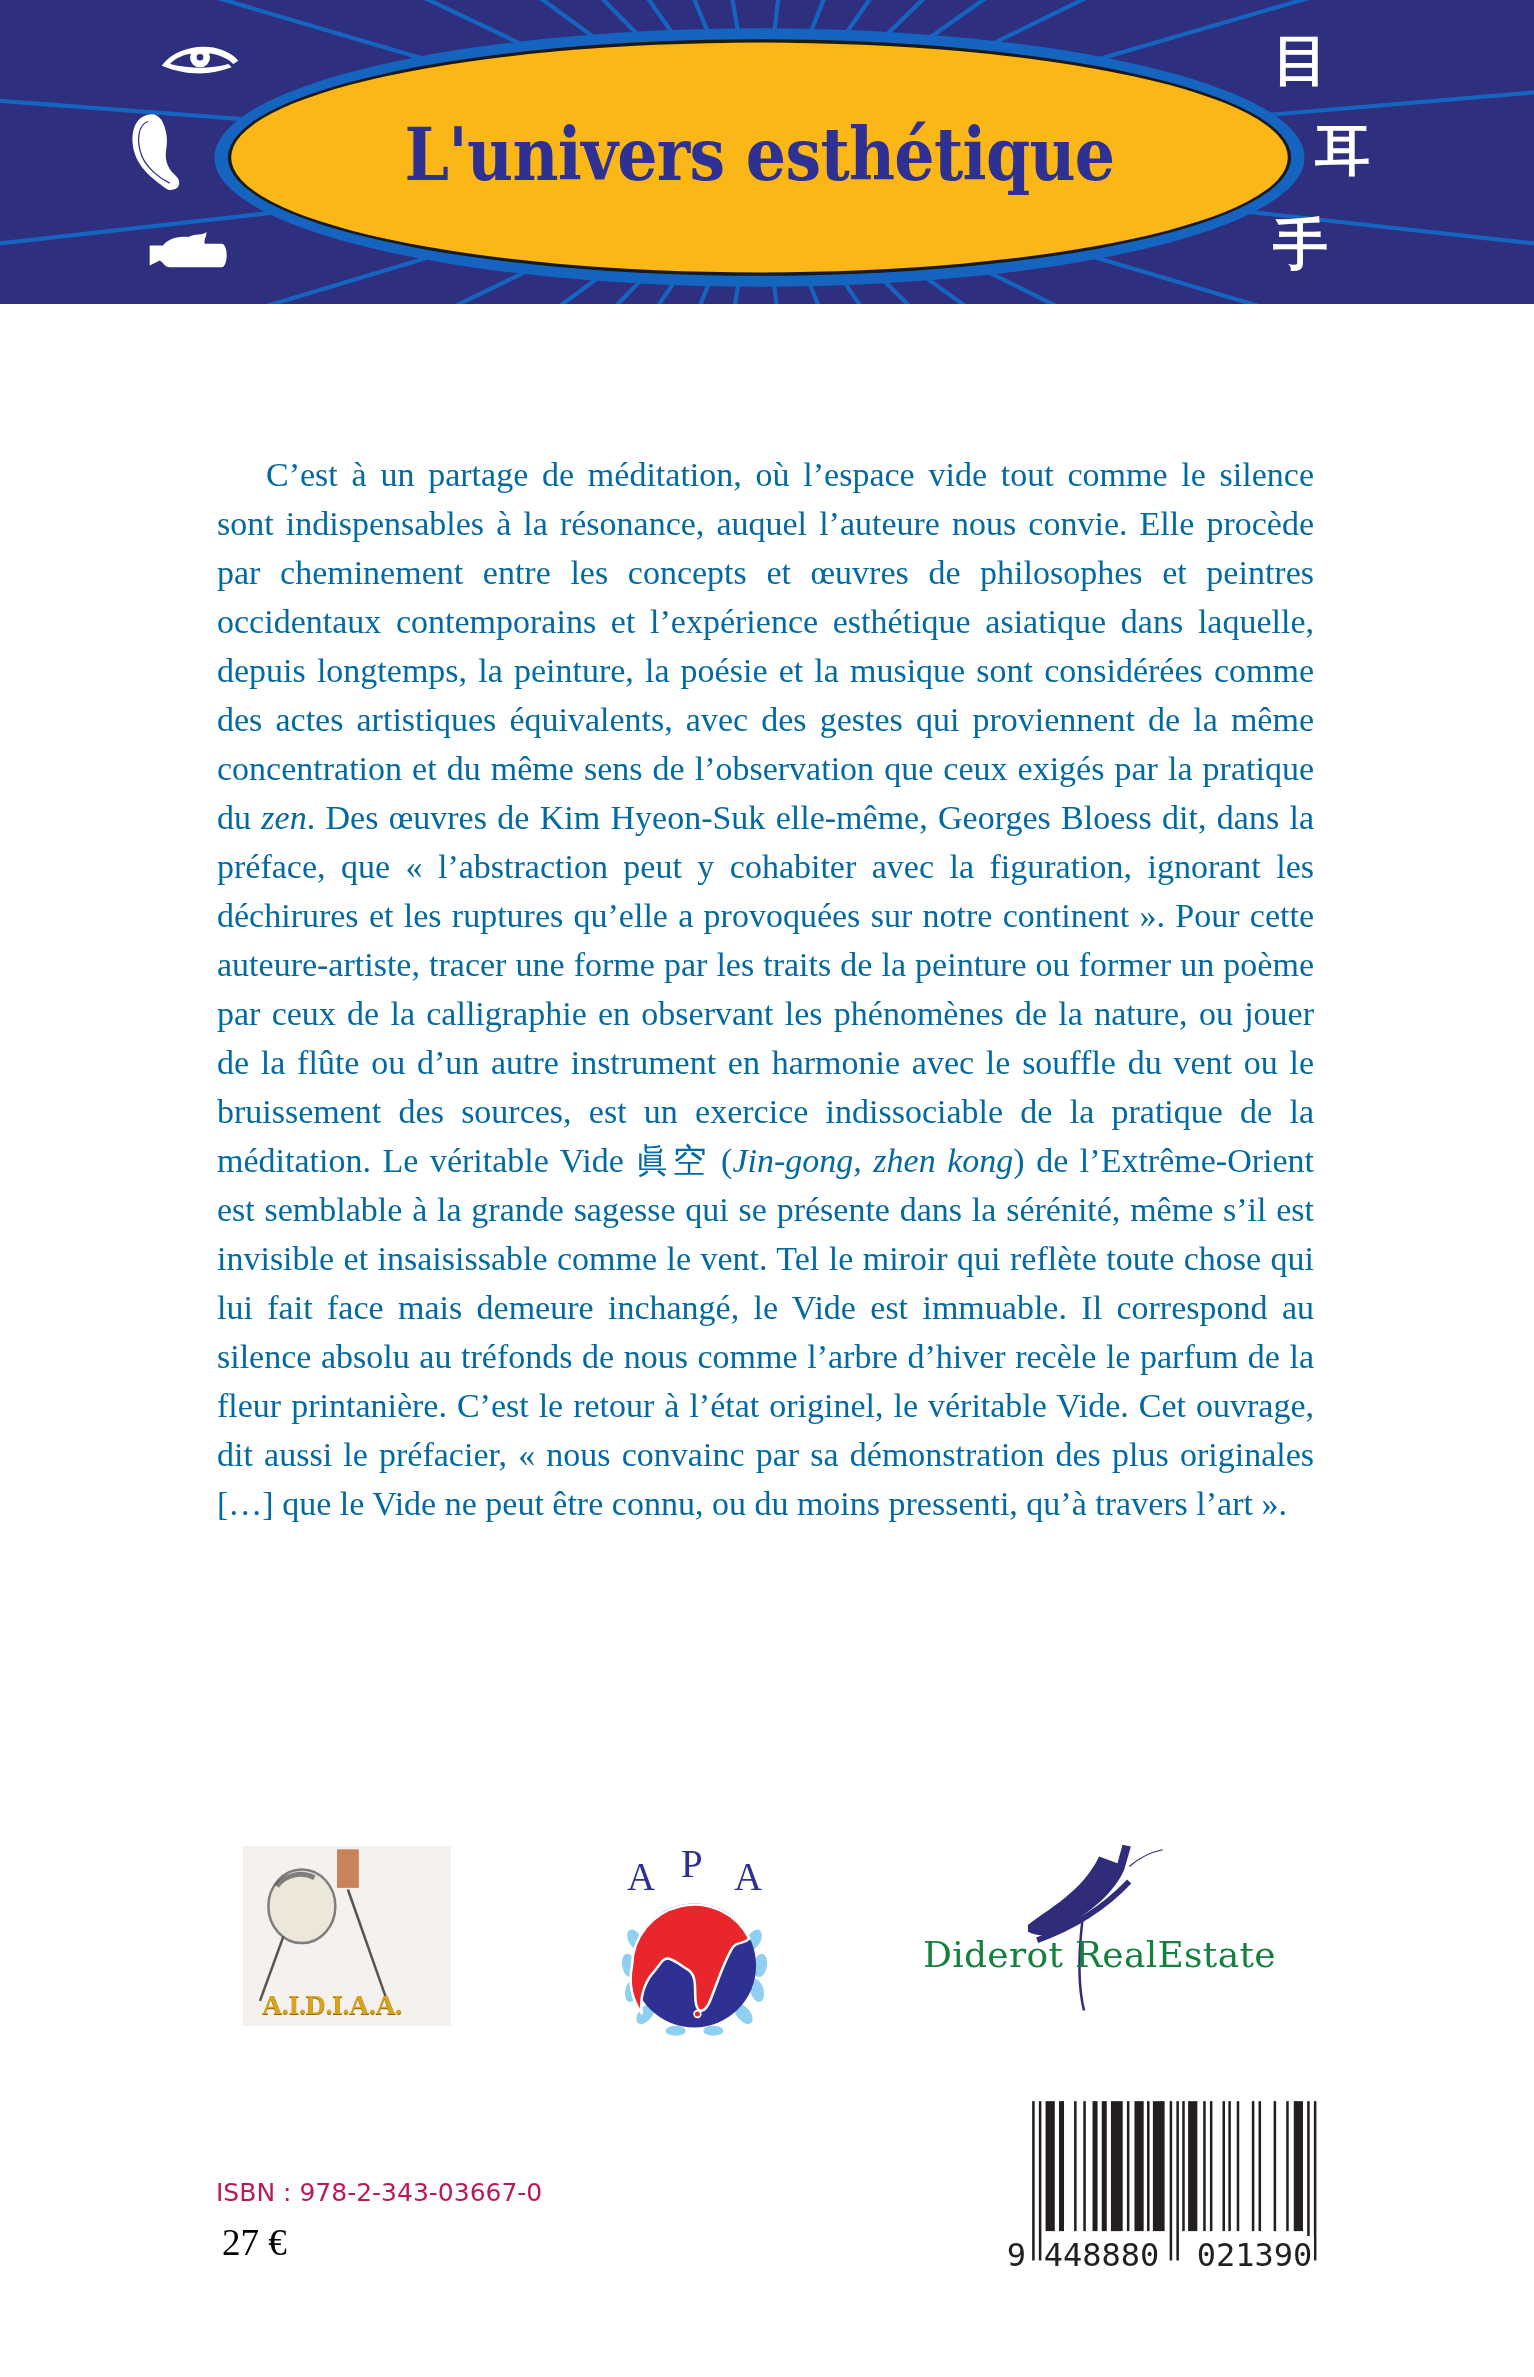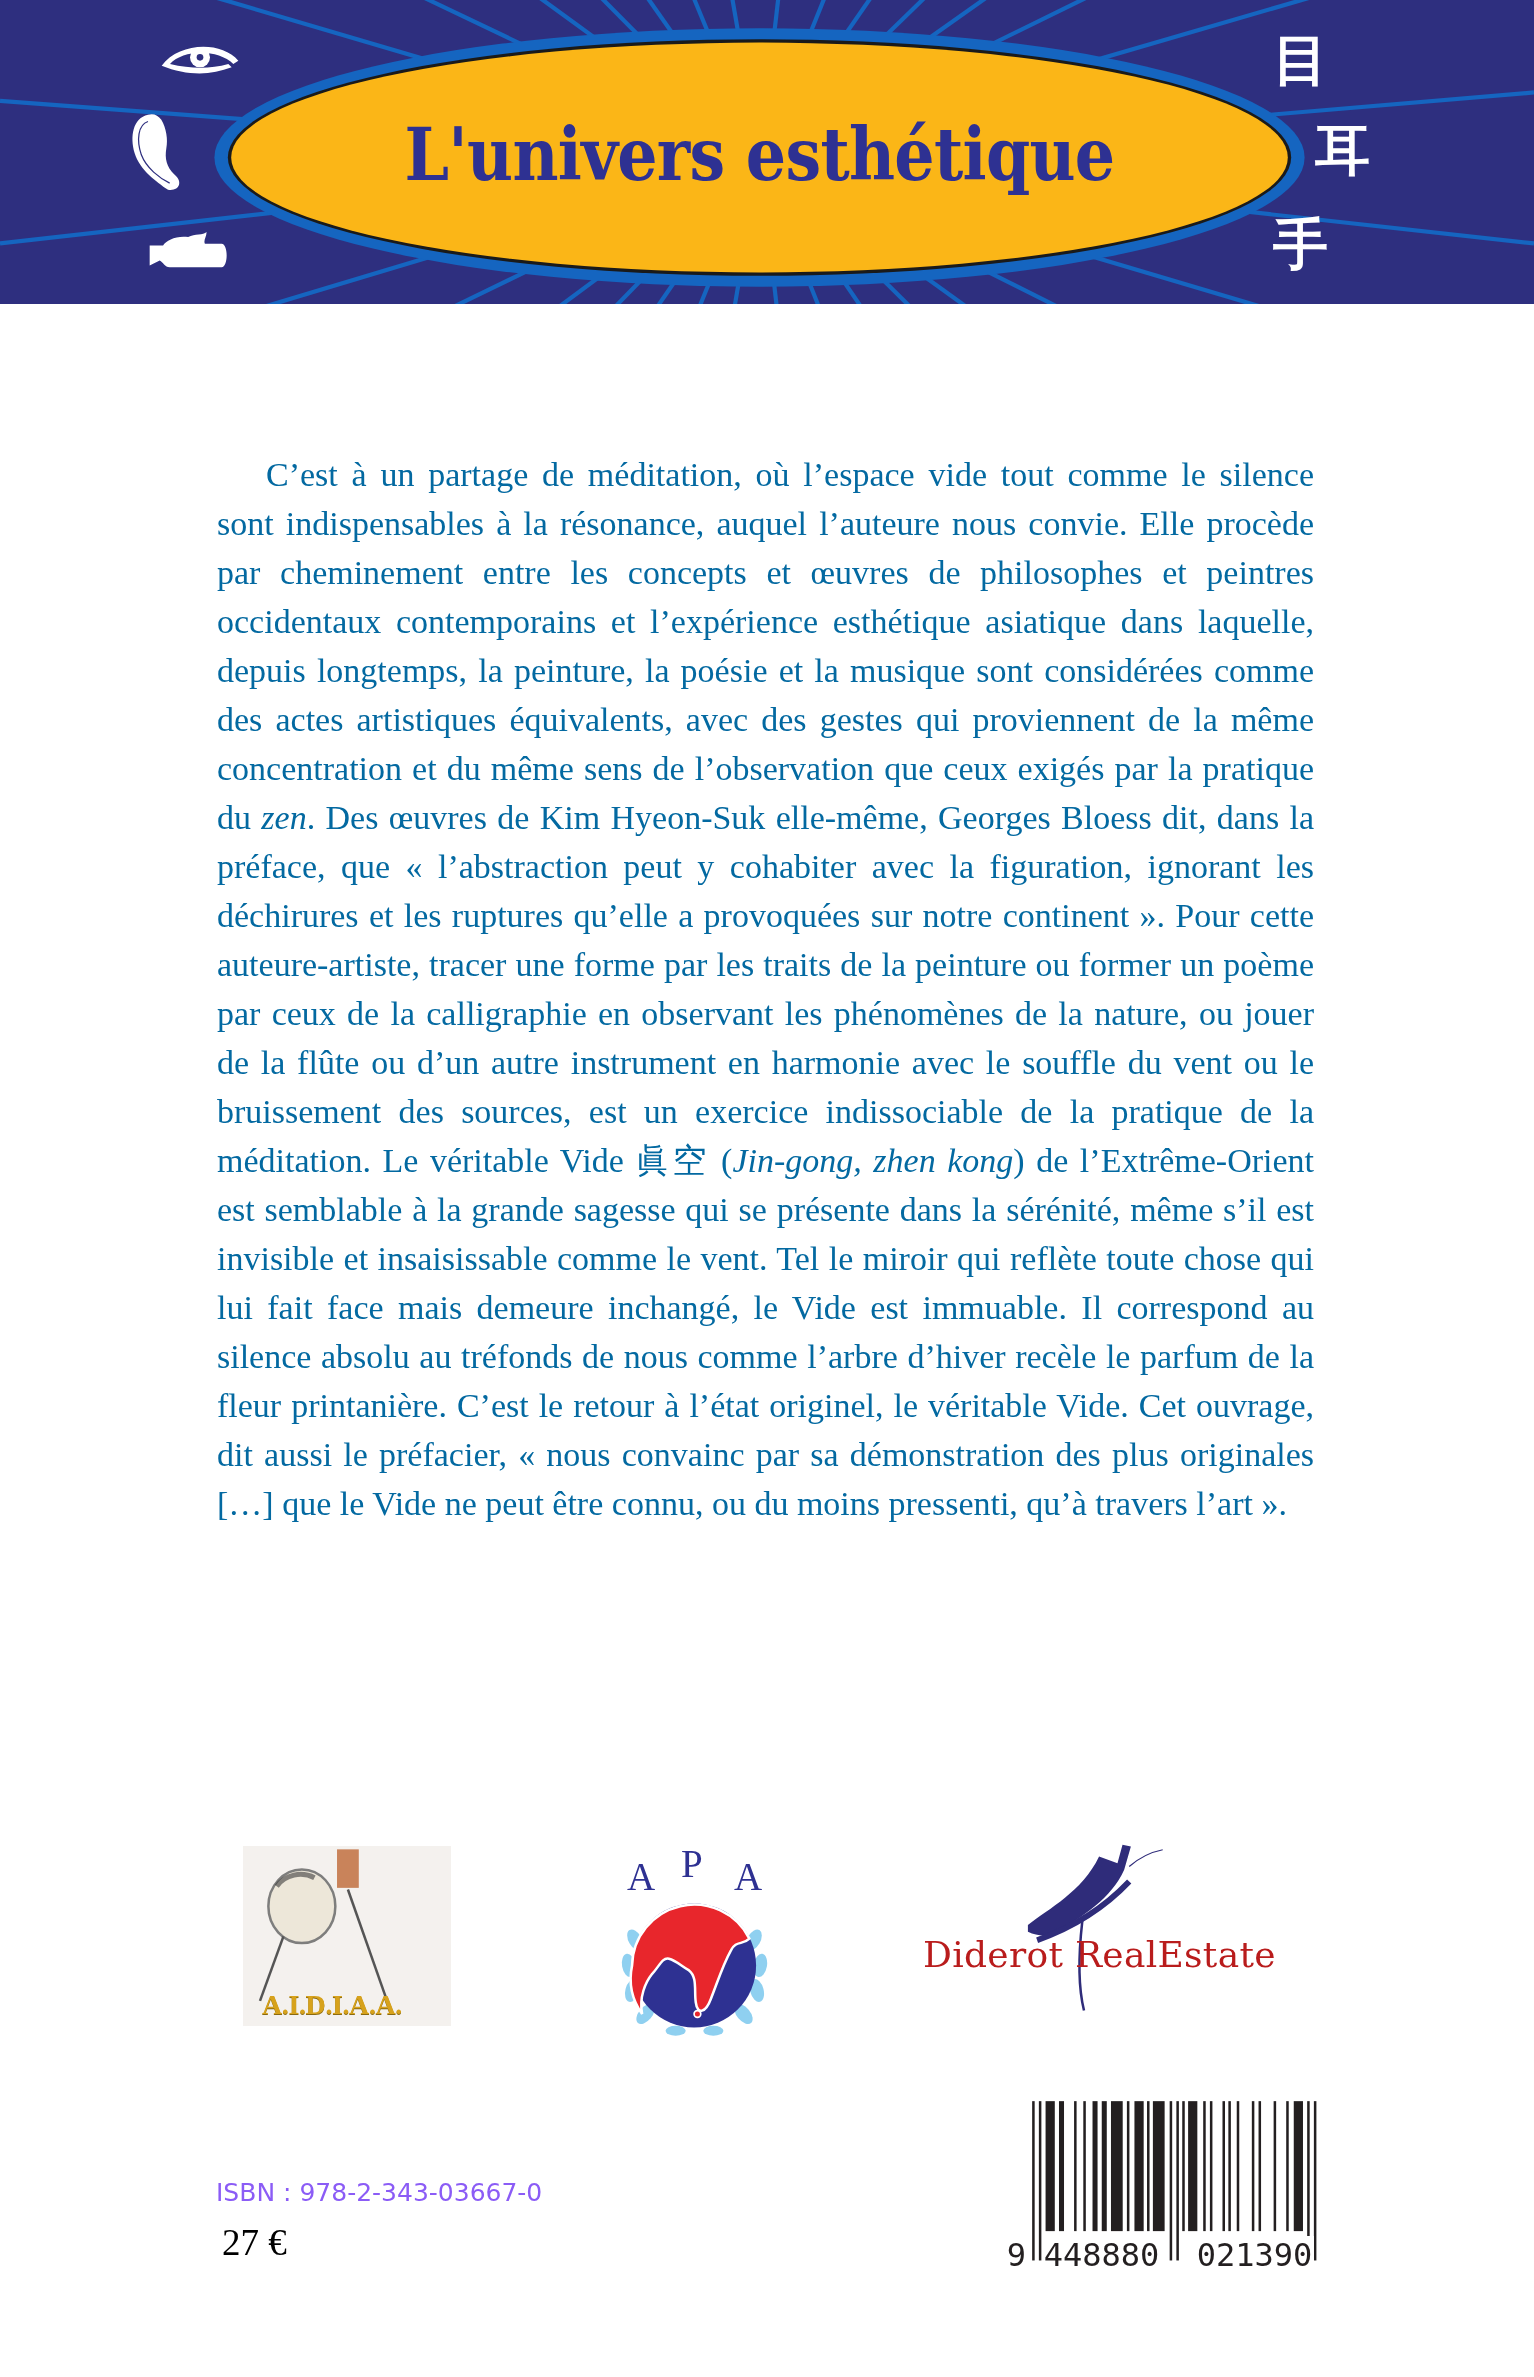--- a/index.html
+++ b/index.html
@@ -28,25 +28,25 @@
   #logo-aidiaa { left:243px; top:1846px; width:178px; height:180px; background:#f4f1ee;padding-left:30px; }
   #logo-aidiaa-label { position:absolute; left:-5px; bottom:5px; width:188px; text-align:center;
     font-family:"Liberation Serif", serif; font-weight:bold; font-size:28px; color:#d7a21c;
     letter-spacing:-0.4px; text-shadow:0 0.8px 0 #8a6a10; }
   #logo-apa { left:617px; top:1841px; width:155px; height:206px; }
   #logo-apa-letters { position:absolute; left:0; top:0; width:155px; font-family:"Liberation Serif", serif;
     font-size:39px; color:#2e3192; }
   #logo-apa-letters span { position:absolute; }
   #logo-diderot { left:923px; top:1833px; width:394px; height:180px; }
   #logo-diderot-text { position:absolute; left:0; top:101px; width:394px; white-space:nowrap;
-    font-family:"DejaVu Serif", serif; font-size:36px; color:#b91c1c; letter-spacing:0.3px; }
+    font-family:"DejaVu Serif", serif; font-size:36px; color:#15803d; letter-spacing:0.3px; }
 
   
   #isbn { position:absolute; left:216px; top:2178px; font-family:"DejaVu Sans", sans-serif;
-    font-size:25px; color:#8b5cf6; }
+    font-size:25px; color:#be185d; }
   #price { position:absolute; left:222px; top:2221px; font-family:"Liberation Serif", serif;
     font-size:37px; color:#000000; }
   #barcode { position:absolute; left:1007px; top:2101px; width:327px; height:168px; }
   #barcode-digits { position:absolute; left:990px; top:2236px; width:352px;
     font-family:"DejaVu Sans Mono", monospace; font-size:32px; color:#231f20; }
   #barcode-digits span { position:absolute; background:#ffffff; padding:0 1.7px; }
 </style>
 </head>
 <body>
 

